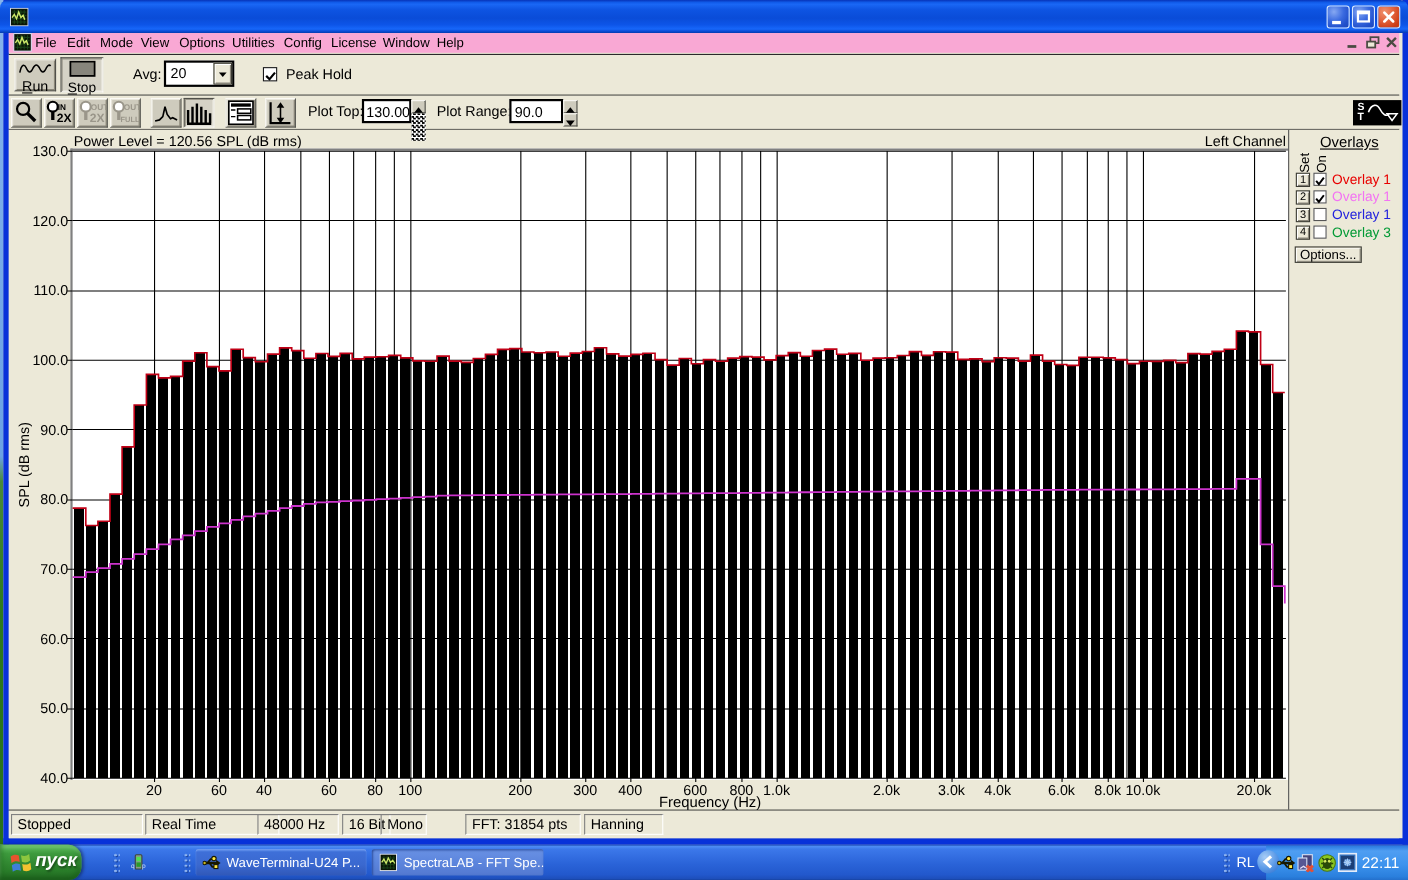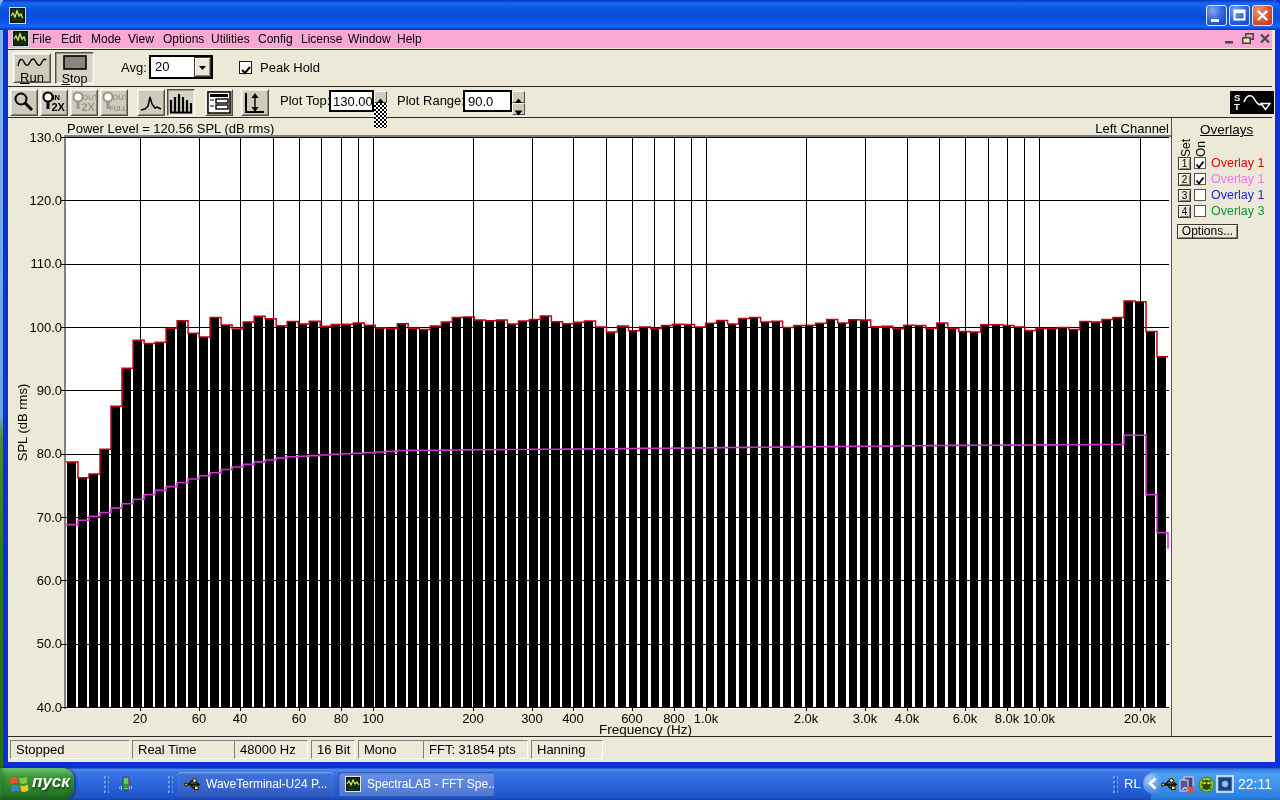--- a/index.html
+++ b/index.html
@@ -237,21 +237,21 @@
  <div style="position:absolute;left:1186px;top:87px;width:12px;height:12px;background:#fff;border:1px solid #555"></div>
  <div style="position:absolute;left:1203px;top:86px;font-size:12.5px;color:#029a35">Overlay 3</div>
  <div style="position:absolute;left:1169px;top:106px;width:61px;height:15px;background:#ECE9D8;border:1px solid #3a3a32;box-shadow:inset 1px 1px 0 #fff,inset -1px -1px 0 #8a867a;font-size:12px;text-align:center;line-height:13px">Options...</div>
 </div>
 <div class="hline" style="top:736px"></div>
 <div id="statusbar">
     <div class="seg" style="left:2px;width:120px">Stopped</div>
     <div class="seg" style="left:124px;width:122px">Real Time</div>
     <div class="seg" style="left:226px;width:74px">48000 Hz</div>
     <div class="seg" style="left:303px;width:44px">16 Bit</div>
-    <div class="seg" style="left:350px;width:74px">Mono</div>
+    <div class="seg" style="left:338px;width:42px">Mono</div>
     <div class="seg" style="left:415px;width:105px">FFT: 31854 pts</div>
     <div class="seg" style="left:523px;width:72px">Hanning</div>
   </div>
 
 <div id="taskbar">
  <div style="position:absolute;left:0;top:0;width:74px;height:32px;border-radius:0 12px 12px 0;background:linear-gradient(180deg,#3fa33f 0%,#58b558 8%,#3d9a3d 25%,#2f852f 60%,#267626 90%,#1d661d 100%);box-shadow:inset 0 -3px 6px #1a5c1a, inset 0 2px 3px #7fd07f, 2px 0 3px rgba(0,0,0,0.4)">
   <div style="position:absolute;left:8px;top:5px"><svg width="23" height="23" viewBox="0 0 23 23">
           <g transform="rotate(-8 11 11)">
             <path d="M2.5 4.5 C5 3,7.5 3,10 4.5 L10 10.5 C7.5 9,5 9,2.5 10.5 Z" fill="#e8542e"></path>
             <path d="M12 4.5 C14.5 6,17 6,19.5 4.5 L19.5 10.5 C17 12,14.5 12,12 10.5 Z" fill="#8cc63f"></path>

